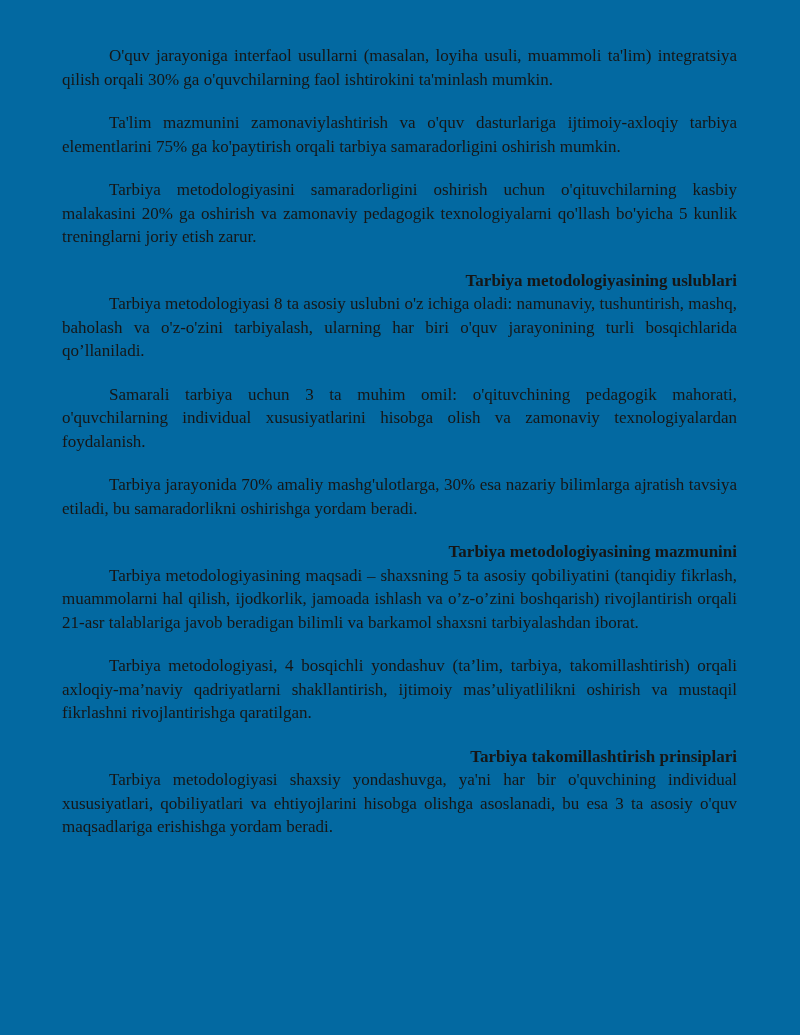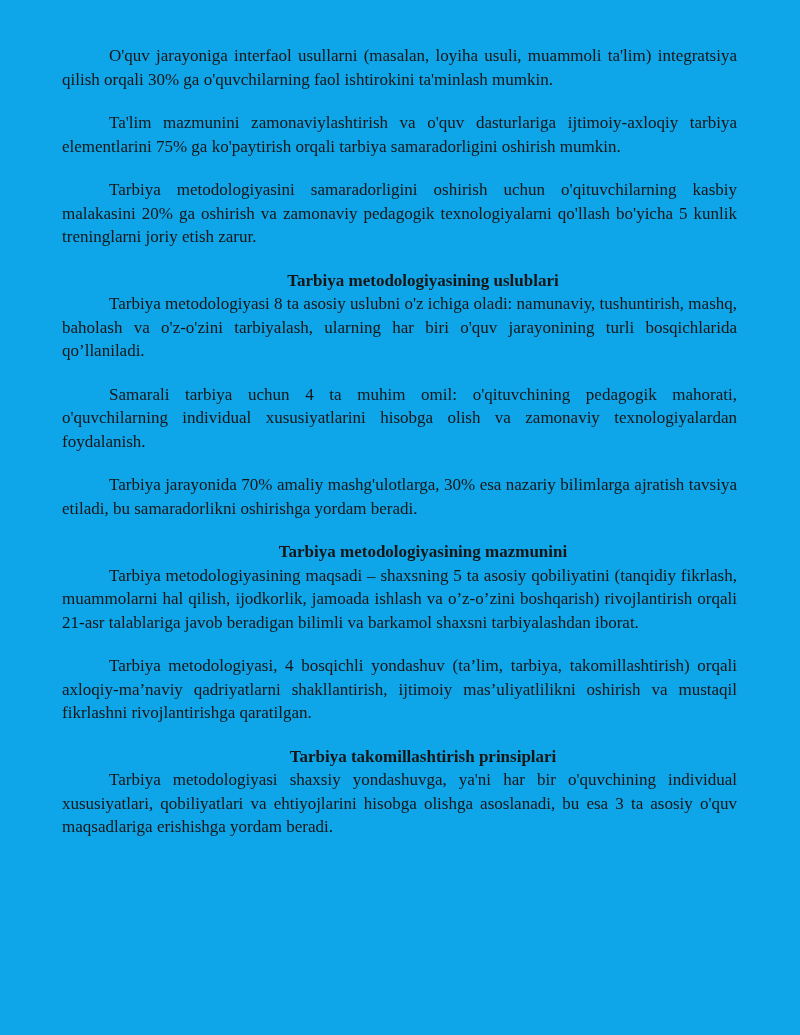--- a/index.html
+++ b/index.html
@@ -5,50 +5,50 @@
   html, body {
     margin: 0;
     padding: 0;
     background: #ffffff;
   }
   .page {
     position: relative;
     width: 800px;
     height: 1035px;
     box-sizing: border-box;
-    background: #0ea5e9;
+    background: #0369a1;
     padding: 44px 63px 0 62px;
     font-family: "Liberation Serif", "DejaVu Serif", serif;
     font-size: 17px;
     line-height: 23.5px;
     color: #161616;
     overflow: hidden;
   }
   .para {
     margin: 0 0 20px 0;
     text-align: justify;
     text-indent: 47px;
   }
   .heading {
     margin: 6px 0 0 47px;
     font-size: 17px;
     line-height: 23.5px;
     font-weight: bold;
-    text-align: center;
+    text-align: right;
   }
 </style>
 </head>
 <body>
 
 <div class="page">
   <p class="para">O'quv jarayoniga interfaol usullarni (masalan,  loyiha usuli, muammoli ta'lim) integratsiya qilish orqali 30% ga o'quvchilarning faol ishtirokini ta'minlash mumkin.</p>
   <p class="para">Ta'lim mazmunini  zamonaviylashtirish va  o'quv dasturlariga  ijtimoiy-axloqiy tarbiya elementlarini 75% ga ko'paytirish orqali  tarbiya samaradorligini oshirish mumkin.</p>
   <p class="para">Tarbiya metodologiyasini samaradorligini oshirish uchun  o'qituvchilarning kasbiy malakasini 20% ga oshirish va zamonaviy pedagogik texnologiyalarni qo'llash bo'yicha 5 kunlik treninglarni joriy etish zarur.</p>
   <h2 class="heading">Tarbiya metodologiyasining uslublari</h2>
   <p class="para">Tarbiya metodologiyasi 8 ta asosiy uslubni o'z ichiga oladi: namunaviy, tushuntirish, mashq, baholash va o'z-o'zini tarbiyalash, ularning har biri o'quv jarayonining turli bosqichlarida qo’llaniladi.</p>
-  <p class="para">Samarali tarbiya uchun 4 ta muhim omil: o'qituvchining pedagogik mahorati, o'quvchilarning individual xususiyatlarini hisobga olish va zamonaviy texnologiyalardan foydalanish.</p>
+  <p class="para">Samarali tarbiya uchun 3 ta muhim omil: o'qituvchining pedagogik mahorati, o'quvchilarning individual xususiyatlarini hisobga olish va zamonaviy texnologiyalardan foydalanish.</p>
   <p class="para">Tarbiya jarayonida 70% amaliy mashg'ulotlarga, 30% esa nazariy bilimlarga ajratish tavsiya etiladi, bu samaradorlikni oshirishga yordam beradi.</p>
   <h2 class="heading">Tarbiya metodologiyasining mazmunini</h2>
   <p class="para">Tarbiya metodologiyasining maqsadi – shaxsning 5 ta asosiy qobiliyatini (tanqidiy fikrlash, muammolarni hal qilish, ijodkorlik, jamoada ishlash va o’z-o’zini boshqarish) rivojlantirish orqali 21-asr talablariga javob beradigan bilimli va barkamol shaxsni tarbiyalashdan iborat.</p>
   <p class="para">Tarbiya metodologiyasi, 4 bosqichli yondashuv (ta’lim, tarbiya, takomillashtirish) orqali axloqiy-ma’naviy qadriyatlarni shakllantirish, ijtimoiy mas’uliyatlilikni oshirish va mustaqil fikrlashni rivojlantirishga qaratilgan.</p>
   <h2 class="heading">Tarbiya takomillashtirish prinsiplari</h2>
   <p class="para">Tarbiya metodologiyasi shaxsiy yondashuvga, ya'ni har bir o'quvchining individual xususiyatlari, qobiliyatlari va ehtiyojlarini hisobga olishga asoslanadi, bu esa 3 ta asosiy o'quv maqsadlariga erishishga yordam beradi.</p>
 </div>
 
 </body></html>

